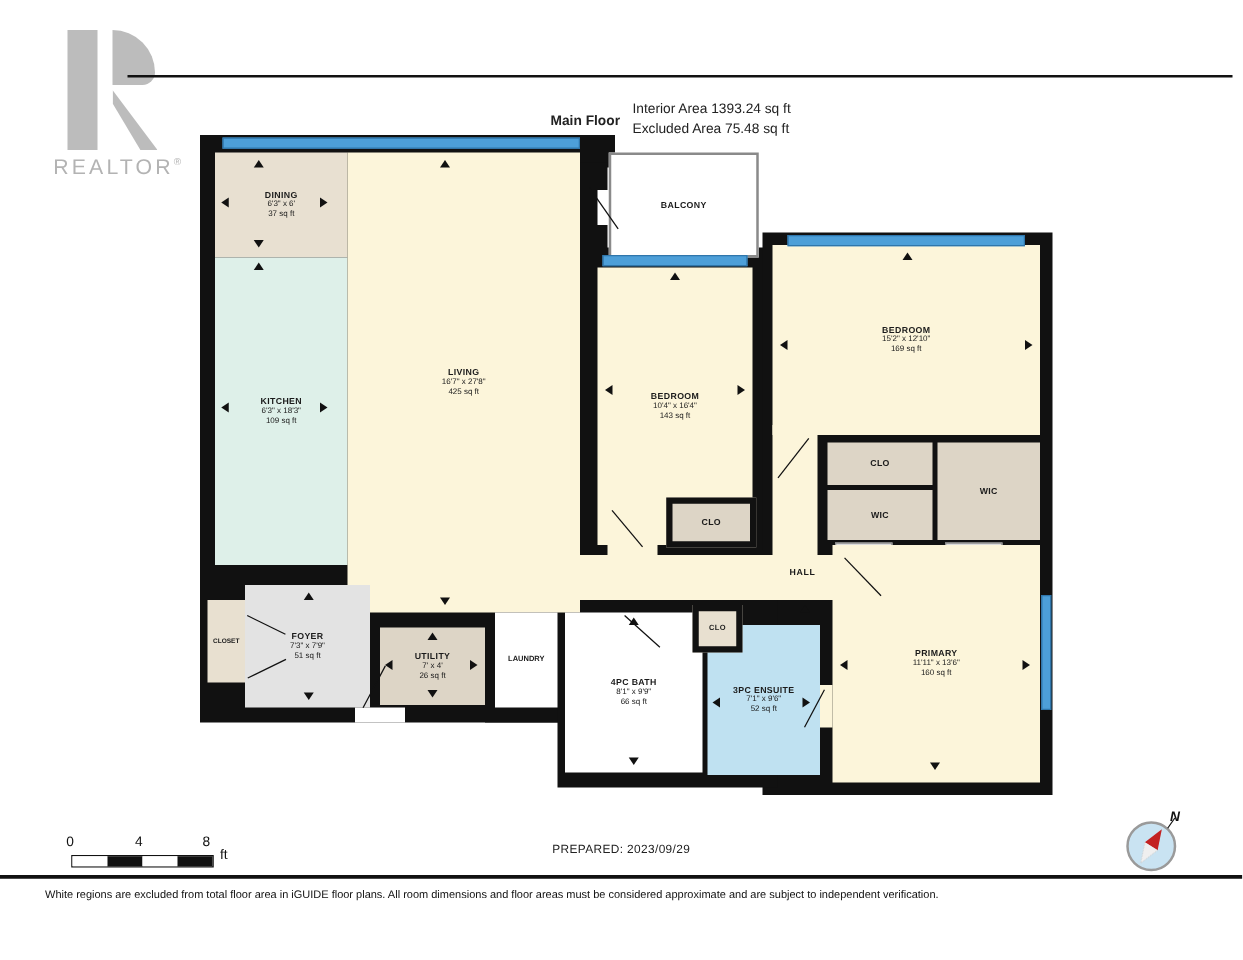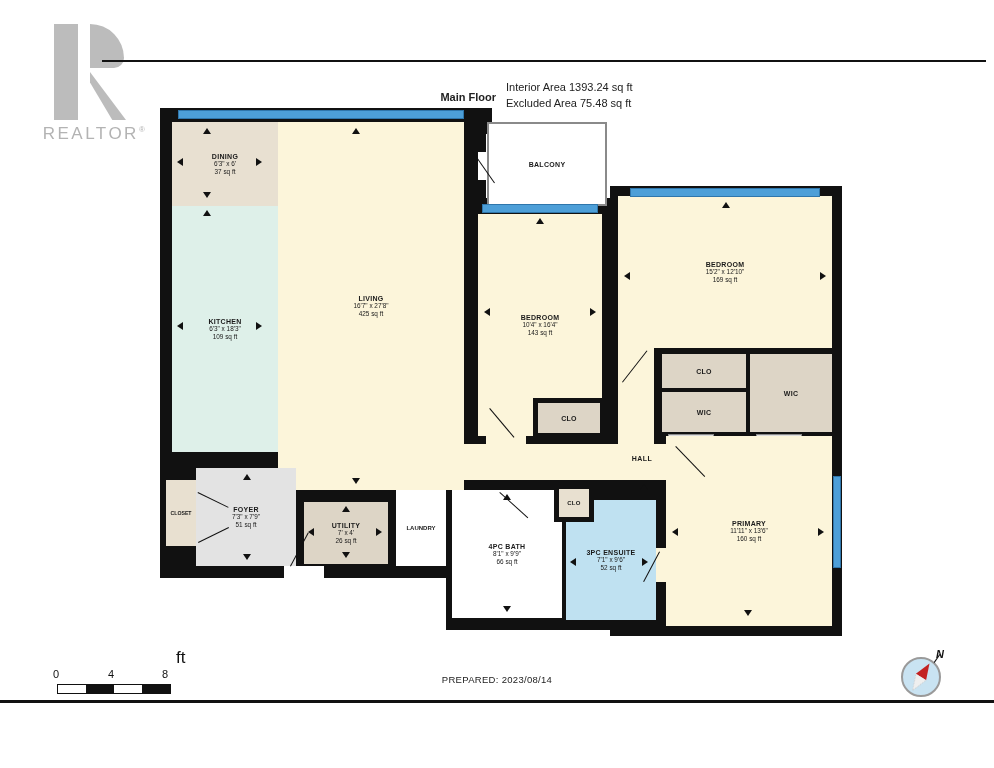--- a/index.html
+++ b/index.html
@@ -55,21 +55,21 @@
   .r-bath{left:452px;top:490px;width:110px;height:128px;background:#fff;}
   .r-ensuite{left:566px;top:500px;width:90px;height:120px;background:#bfe1f1;}
   .r-clo3{left:554px;top:484px;width:40px;height:38px;background:#e8e0d0;border:5px solid #111;box-sizing:border-box;}
   .gap{position:absolute;}
   .hall-label{position:absolute;left:612px;top:455px;width:60px;text-align:center;font-size:7px;font-weight:bold;letter-spacing:.5px;color:#1a1a1a;}
 
   
   .scale-num{position:absolute;font-size:11px;color:#111;top:668px;}
   .scale-bar{position:absolute;left:57px;top:684px;width:112px;height:8px;border:1px solid #111;display:flex;box-sizing:content-box;}
   .scale-bar .seg{width:28px;height:8px;}
-  .scale-ft{position:absolute;left:176px;top:648px;font-size:17px;color:#111;}
+  .scale-ft{position:absolute;left:176px;top:678px;font-size:11px;color:#111;}
   .prepared{position:absolute;left:0;top:674px;width:100%;text-align:center;font-size:9.5px;color:#222;letter-spacing:.3px;}
   .bottom-rule{position:absolute;left:0;top:700px;width:994px;height:3px;background:#111;}
   .disclaimer{position:absolute;left:36px;top:710px;width:940px;font-size:8.8px;color:#111;}
 
   
   .compass{position:absolute;left:901px;top:657px;width:40px;height:40px;border-radius:50%;background:#c9e3f2;border:2px solid #9a9a9a;box-sizing:border-box;}
   .compass .needle{position:absolute;left:50%;top:50%;width:0;height:0;transform:translate(-50%,-50%) rotate(32deg);}
   .compass .n-red{position:absolute;left:-6px;top:-16px;width:0;height:0;border-left:6px solid transparent;border-right:6px solid transparent;border-bottom:16px solid #c32222;}
   .compass .n-white{position:absolute;left:-6px;top:0;width:0;height:0;border-left:6px solid transparent;border-right:6px solid transparent;border-top:16px solid #efefef;filter:drop-shadow(0 0 .5px #999);}
   .compass-n{position:absolute;left:936px;top:648px;font-size:11px;font-weight:bold;font-style:italic;color:#111;}
@@ -275,26 +275,27 @@
   <span class="scale-num" style="left:108px;">4</span>
   <span class="scale-num" style="left:162px;">8</span>
   <div class="scale-bar">
     <div class="seg" style="background:#fff;"></div>
     <div class="seg" style="background:#111;"></div>
     <div class="seg" style="background:#fff;"></div>
     <div class="seg" style="background:#111;"></div>
   </div>
   <span class="scale-ft">ft</span>
 
-  <div class="prepared">PREPARED: 2023/08/14</div>
+  <div class="prepared">PREPARED: 2023/09/29</div>
 
   <div class="compass">
     <div class="needle">
       <div class="n-red"></div>
       <div class="n-white"></div>
     </div>
   </div>
   <div class="compass-n">N</div>
   <div class="compass-tick"></div>
 
   <div class="bottom-rule"></div>
+  <div class="disclaimer">White regions are excluded from total floor area in iGUIDE floor plans. All room dimensions and floor areas must be considered approximate and are subject to independent verification.</div>
 
 </div>
 
 </body></html>

